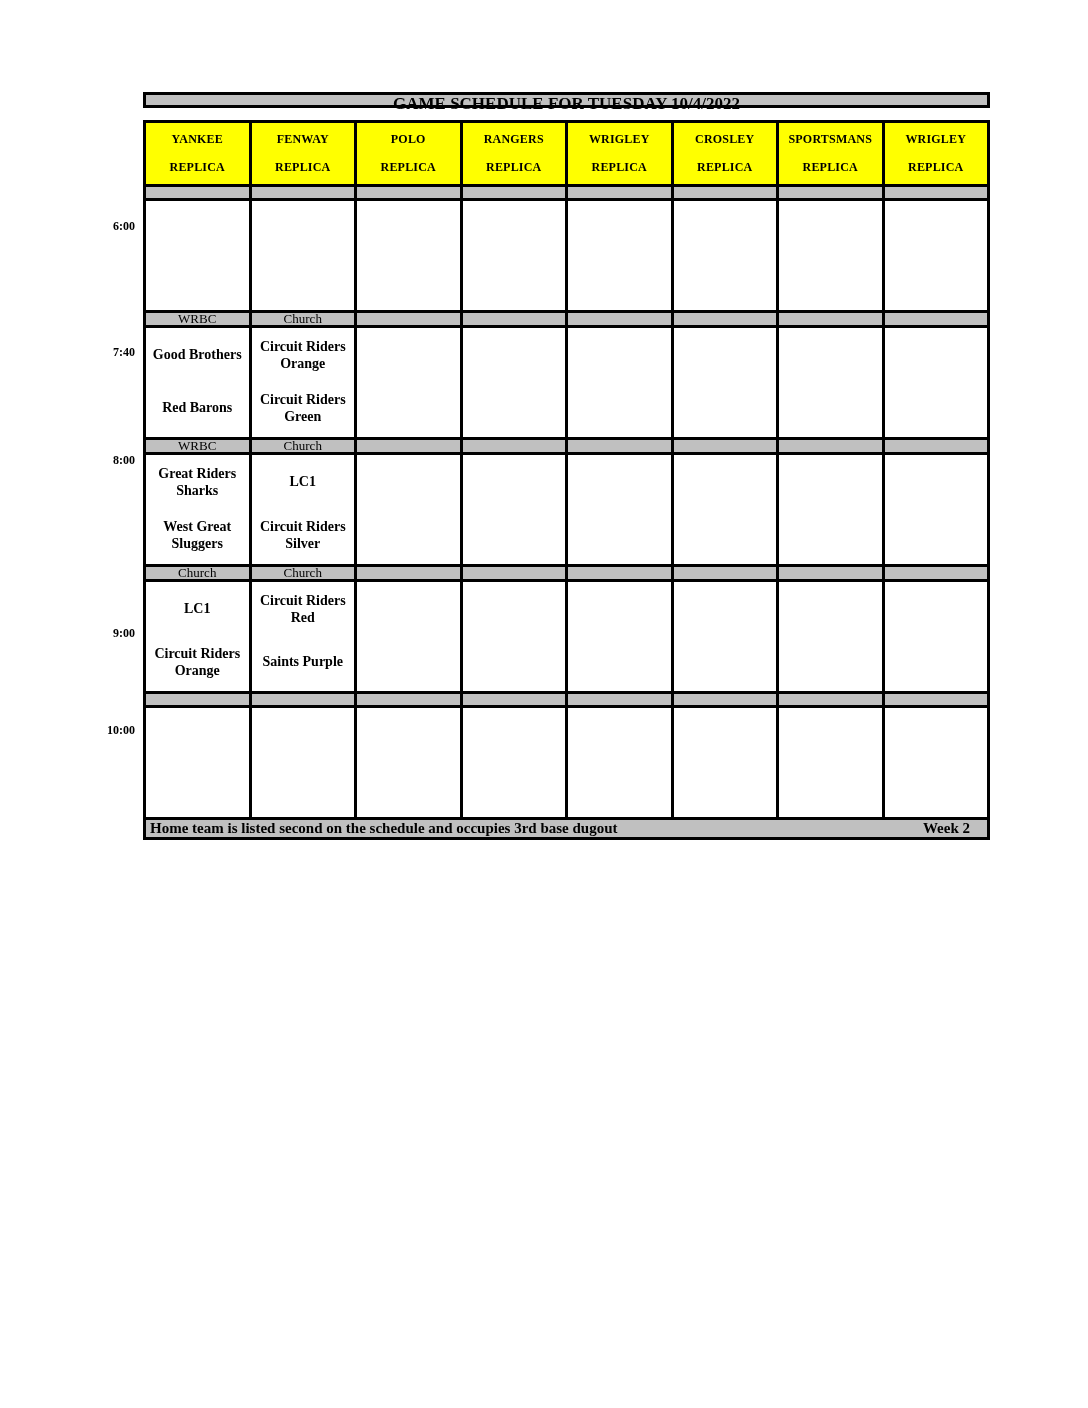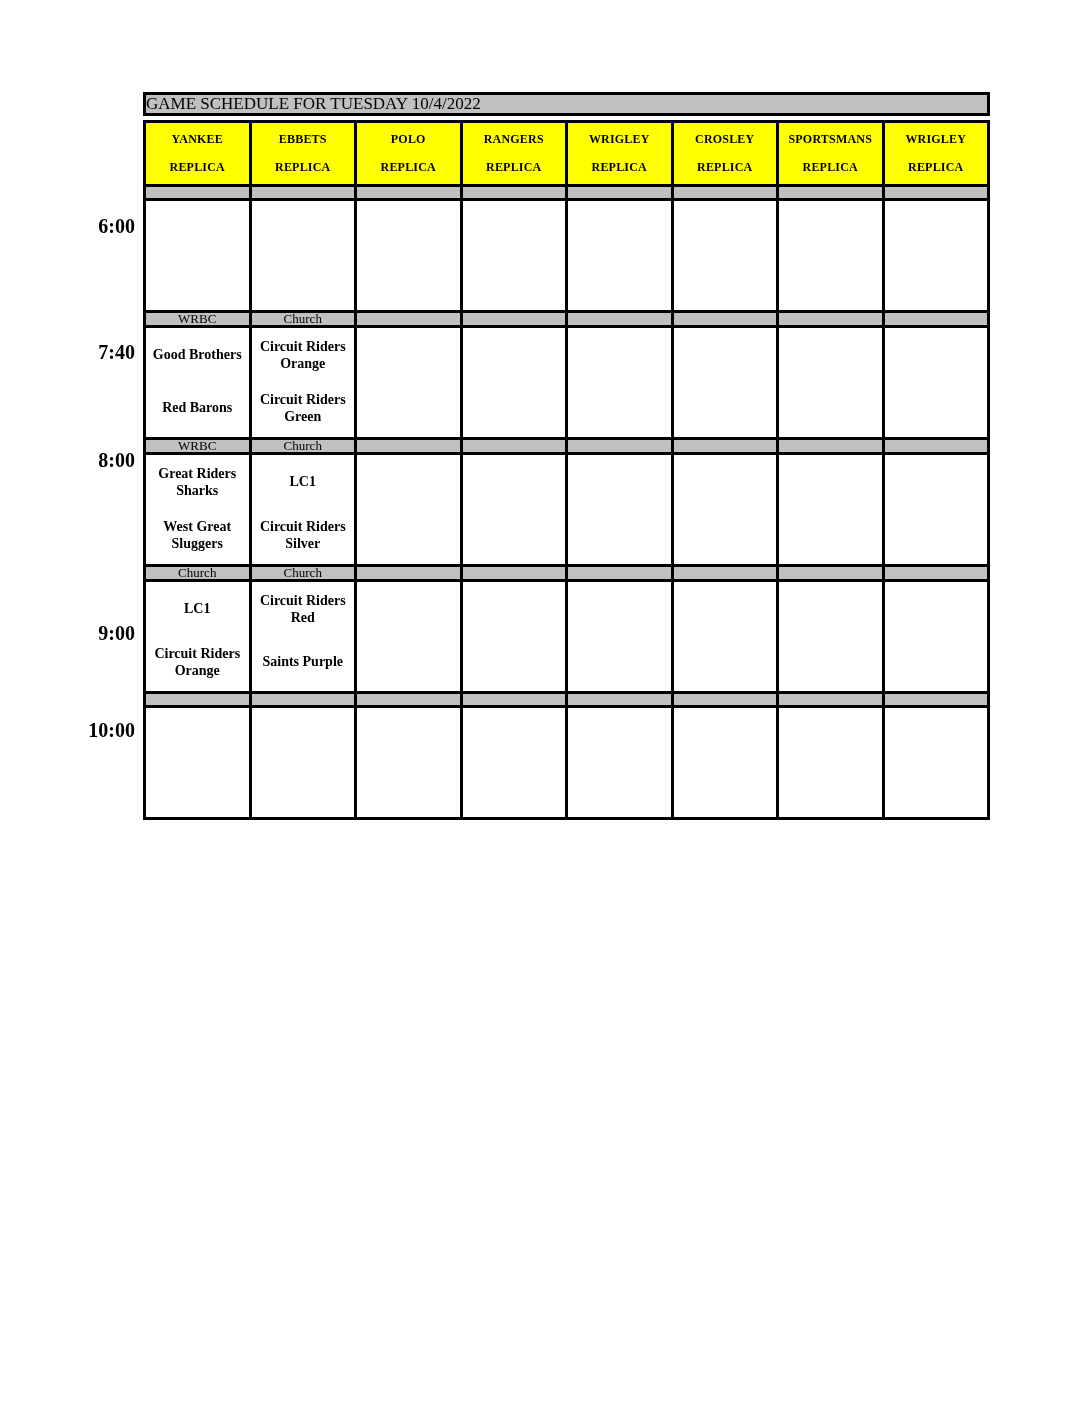--- a/index.html
+++ b/index.html
@@ -5,23 +5,23 @@
   * { box-sizing: border-box; }
   html, body { margin: 0; padding: 0; }
   body {
     width: 1088px; height: 1408px;
     background: #ffffff; color: #000;
     font-family: "Liberation Serif", serif;
     position: relative;
   }
   .titlebar {
     position: absolute; left: 143px; top: 92px;
-    width: 847px; height: 24px;
+    width: 847px; height: 16px;
     background: #c0c0c0; border: 3px solid #000;
-    font-weight: normal;
+    text-align: center; font-weight: bold;
     font-size: 17px; line-height: 18px;
   }
   table.sched {
     position: absolute; left: 143px; top: 120px;
     width: 847px; border-collapse: collapse; table-layout: fixed;
   }
   .sched th, .sched td { border: 3px solid #000; padding: 0; }
   tr.venues th {
     background: #ffff00; height: 64px;
     font-size: 12px; font-weight: bold;
@@ -43,21 +43,21 @@
   }
   tr.foot td { background: #c0c0c0; height: 20px; }
   .fr {
     display: flex; justify-content: space-between; align-items: center;
     height: 100%; font-weight: bold; font-size: 15px;
     padding: 0 17px 0 4px; line-height: 15px;
   }
   .time {
     position: absolute; left: 50px; width: 85px;
     text-align: right; font-weight: bold;
-    font-size: 20px; line-height: 16px;
+    font-size: 12px; line-height: 16px;
   }
 </style>
 </head>
 <body>
 
 <div class="titlebar">GAME SCHEDULE FOR TUESDAY 10/4/2022</div>
 
 <div class="time" style="top:218px">6:00</div>
 <div class="time" style="top:344px">7:40</div>
 <div class="time" style="top:452px">8:00</div>
@@ -75,21 +75,21 @@
       <col>
       <col>
     </colgroup>
   <thead>
     <tr class="venues">
       <th>
           <span class="vn">YANKEE</span>
           <span class="vt">REPLICA</span>
         </th>
       <th>
-          <span class="vn">EBBETS</span>
+          <span class="vn">FENWAY</span>
           <span class="vt">REPLICA</span>
         </th>
       <th>
           <span class="vn">POLO</span>
           <span class="vt">REPLICA</span>
         </th>
       <th>
           <span class="vn">RANGERS</span>
           <span class="vt">REPLICA</span>
         </th>
@@ -404,15 +404,23 @@
             <div class="t"></div>
             <div class="t"></div>
           </div>
         </td>
       <td>
           <div class="g">
             <div class="t"></div>
             <div class="t"></div>
           </div>
         </td>
+    </tr>
+    <tr class="foot">
+      <td colspan="8">
+        <div class="fr">
+          <span>Home team is listed second on the schedule and occupies 3rd base dugout</span>
+          <span>Week 2</span>
+        </div>
+      </td>
     </tr>
   </tbody>
 </table>
 
 </body></html>

